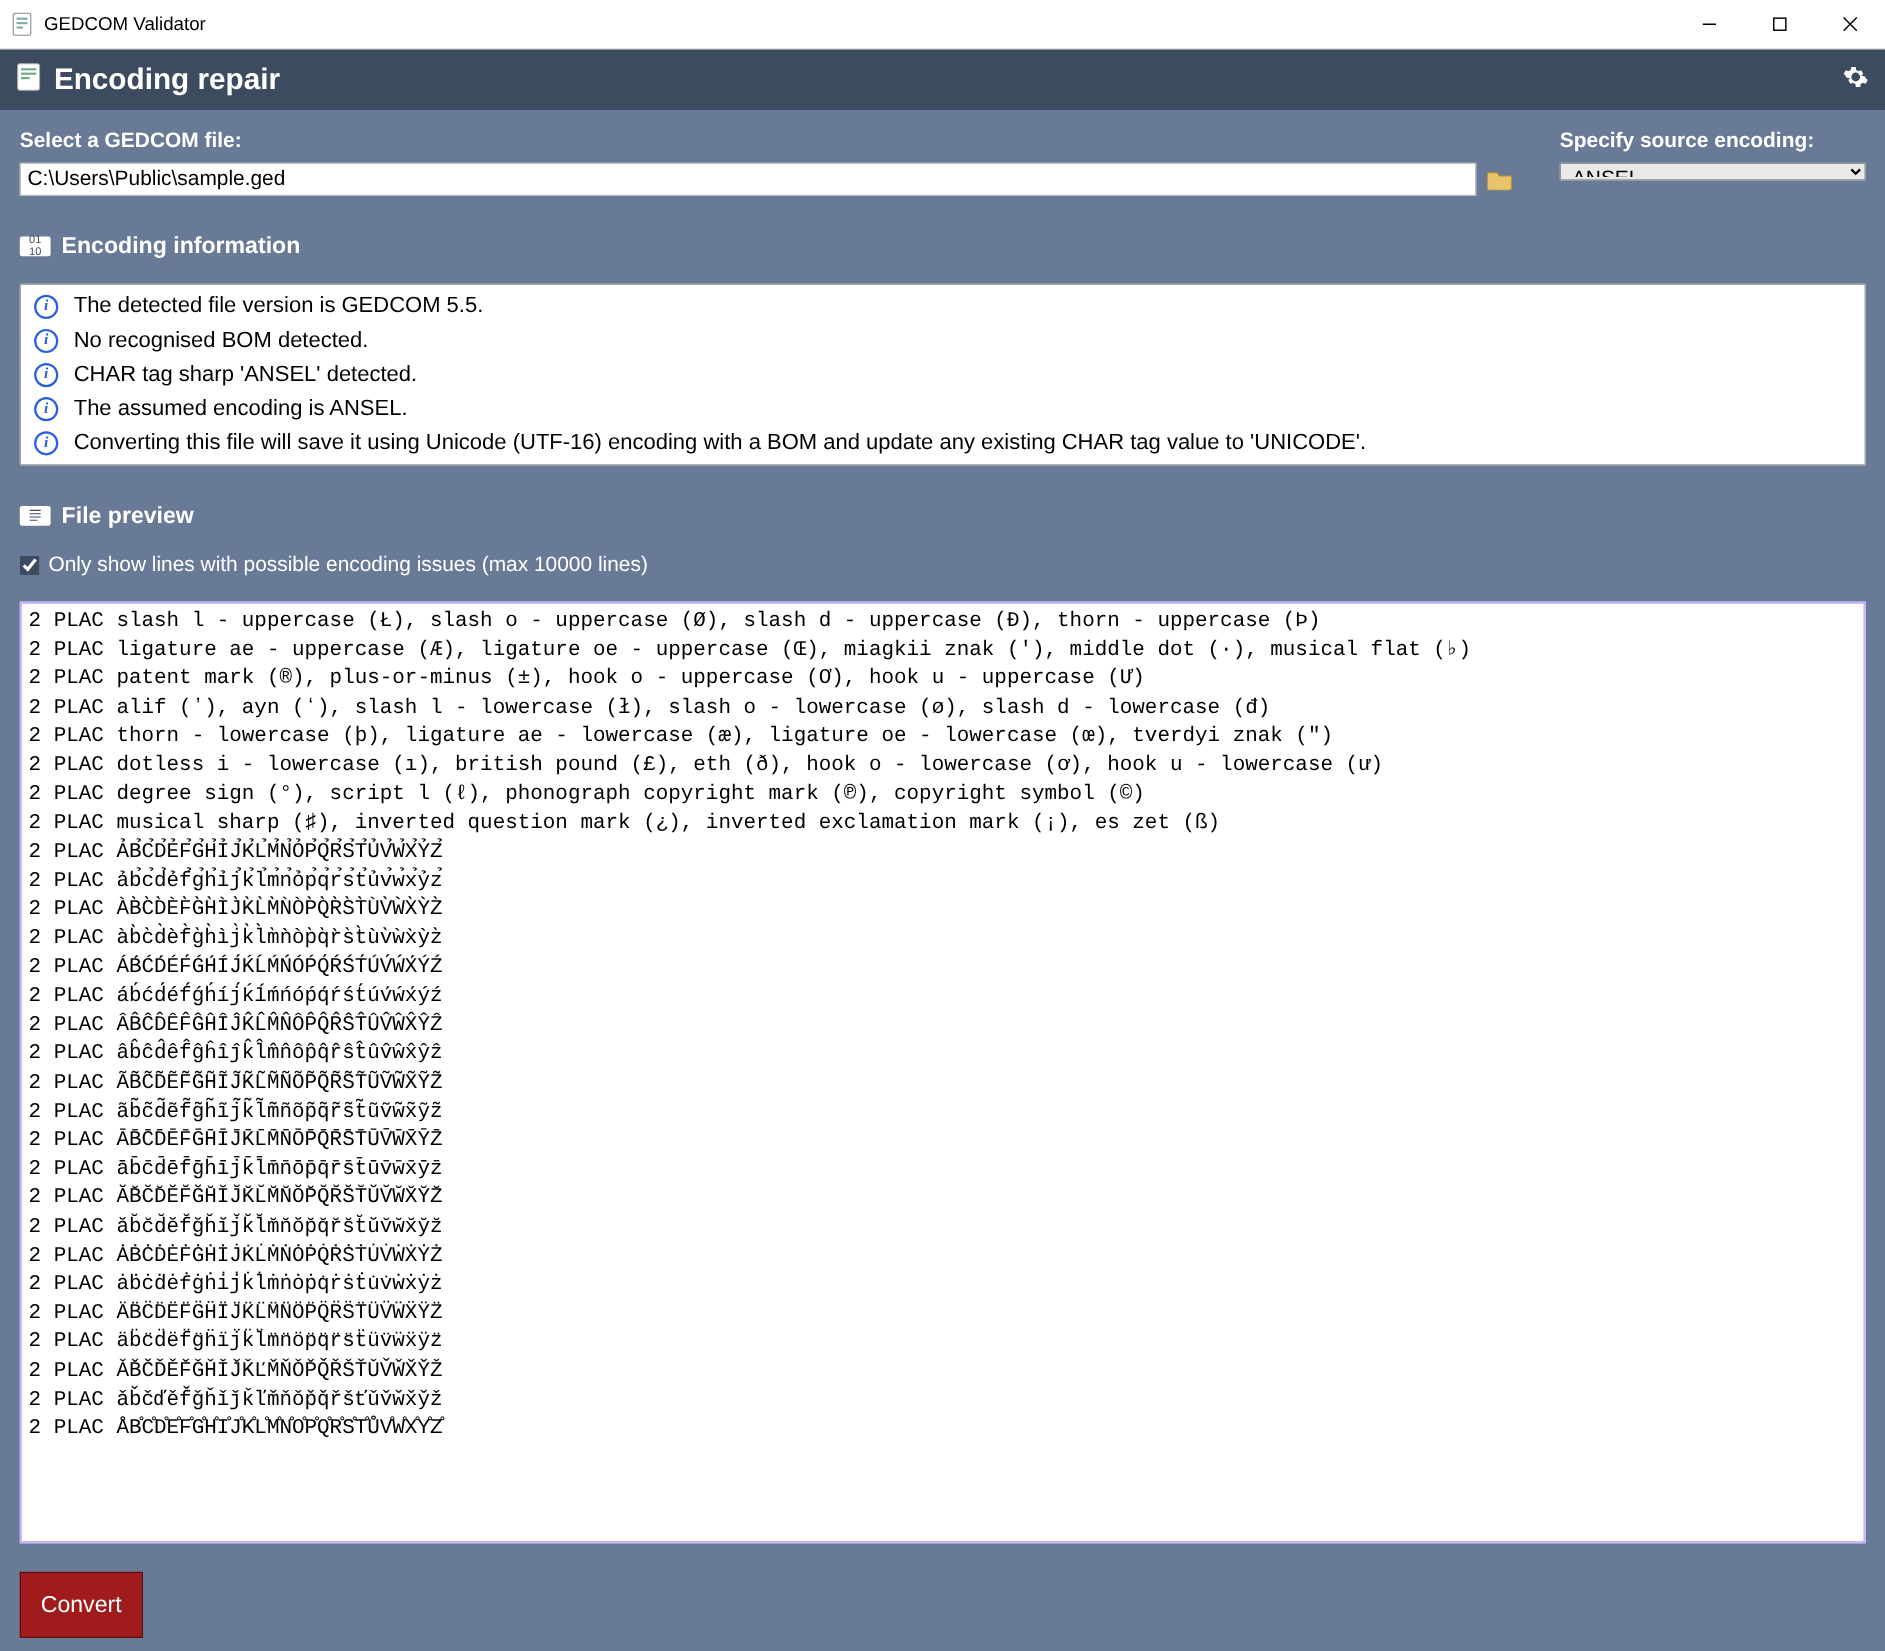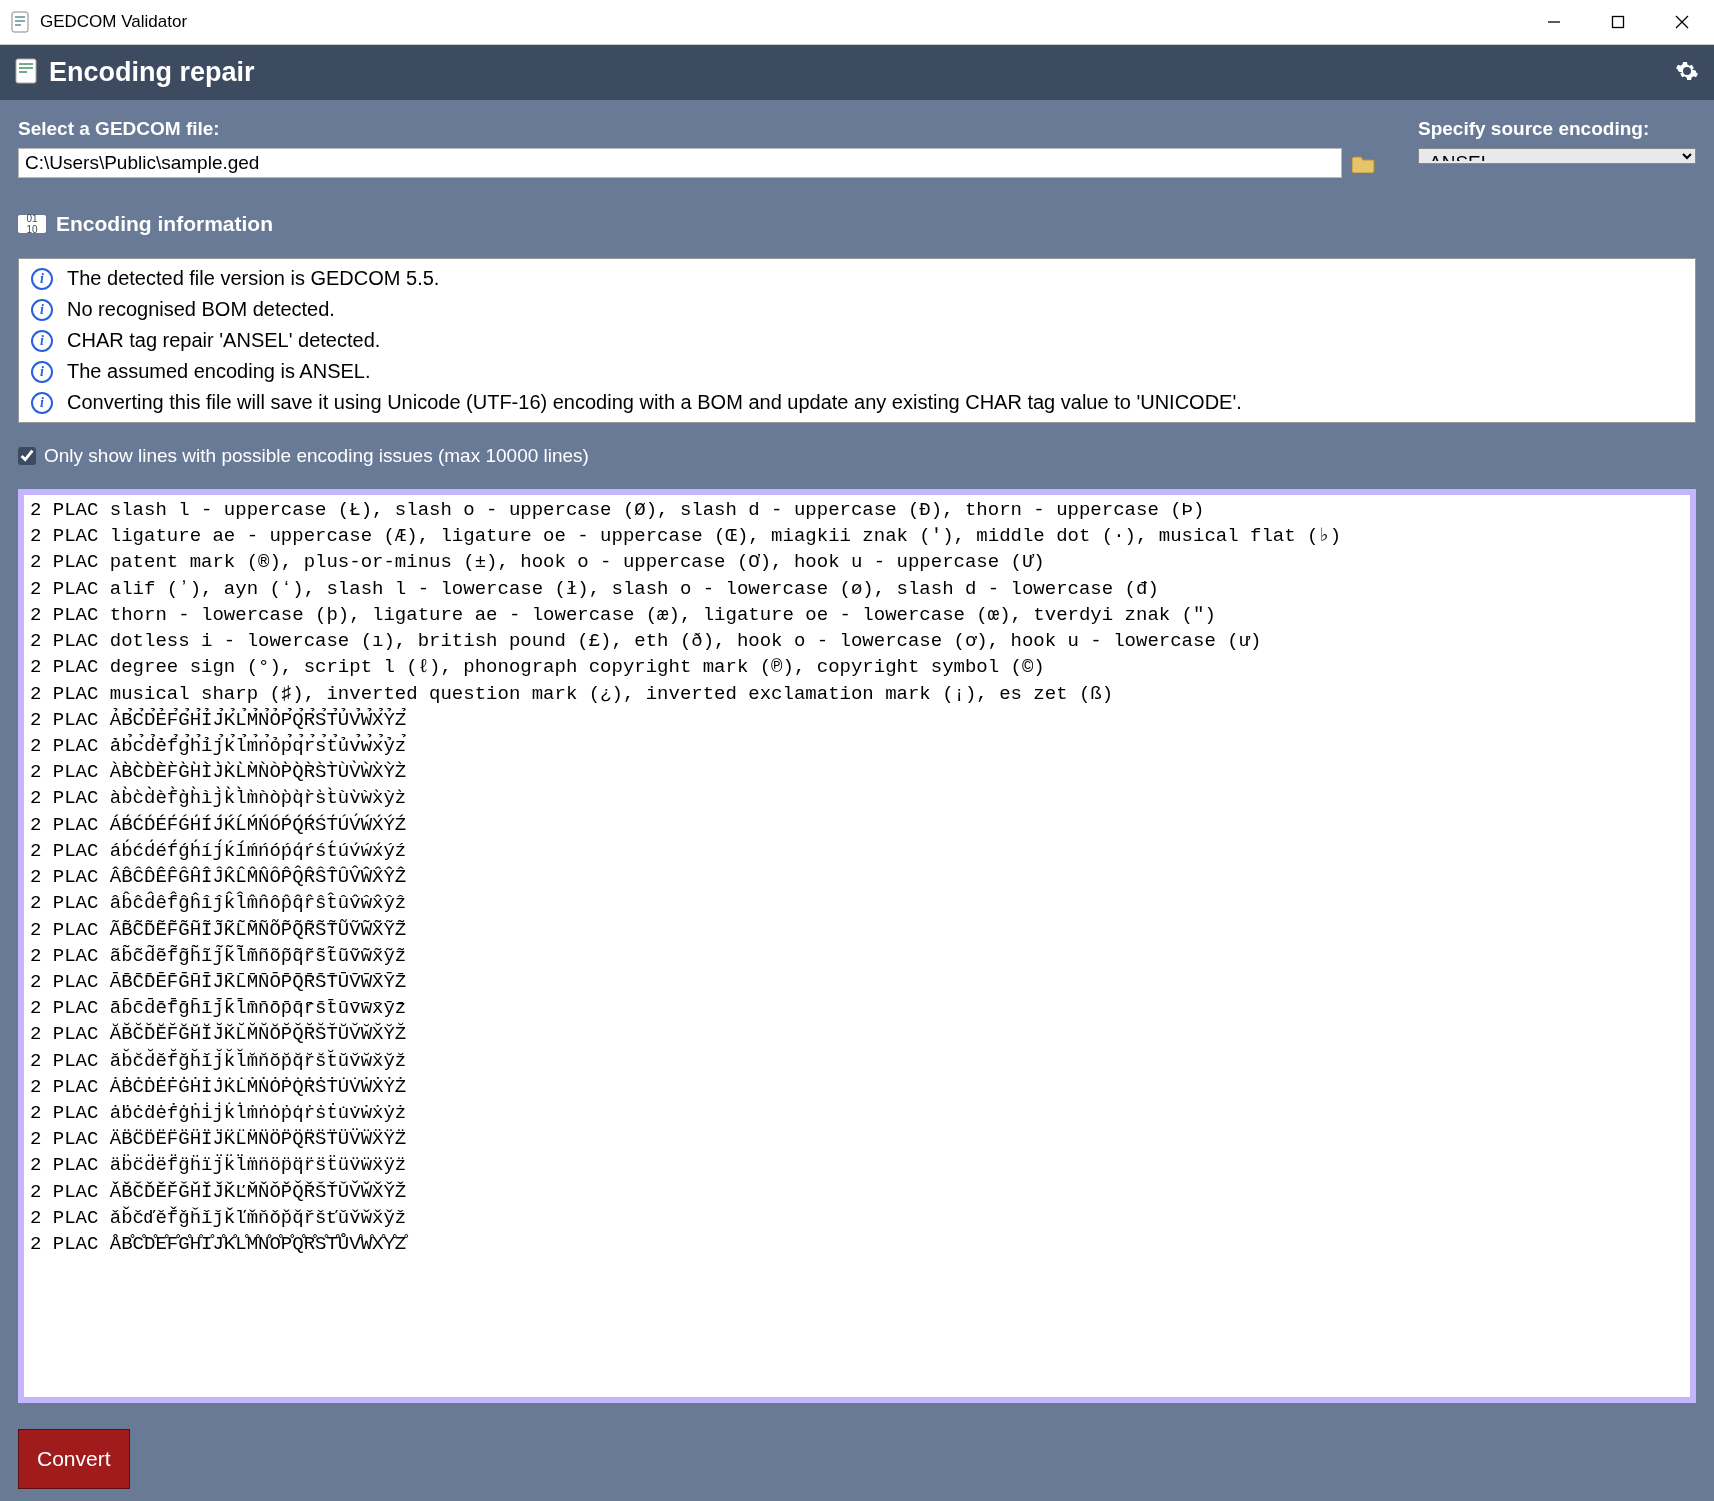--- a/index.html
+++ b/index.html
@@ -97,21 +97,21 @@
     width: 22px; height: 22px; border: 2px solid #2a5fde; border-radius: 50%;
     display: flex; align-items: center; justify-content: center;
     color: #2a5fde; font-weight: bold; font-size: 14px; font-style: italic; font-family: Georgia, serif;
     flex-shrink: 0;
   }
 
   .check-row { display: flex; align-items: center; gap: 8px; color: #fff; font-size: 19px; }
   .check-row input[type=checkbox] { width: 18px; height: 18px; accent-color: #3c4b60; }
 
   .preview-box {
-    flex: 1; background: #fff; border: 6px solid #c4b5fd;
+    flex: 1; background: #fff; border: 2px solid #c4b5fd;
     font-family: Consolas, "Courier New", monospace;
     font-size: 19px; line-height: 1.38;
     color: #000;
     overflow-y: scroll;
     padding: 2px 6px;
     white-space: pre;
   }
   .preview-box::-webkit-scrollbar { width: 20px; }
   .preview-box::-webkit-scrollbar-track { background: #f0f0f0; }
   .preview-box::-webkit-scrollbar-thumb { background: #a8a8a8; border: 1px solid #888; }
@@ -207,32 +207,44 @@
       <div class="info-line">
         <span class="info-icon">i</span>
         <span>The detected file version is GEDCOM 5.5.</span>
       </div>
       <div class="info-line">
         <span class="info-icon">i</span>
         <span>No recognised BOM detected.</span>
       </div>
       <div class="info-line">
         <span class="info-icon">i</span>
-        <span>CHAR tag repair 'ANSEL' detected.</span>
+        <span>CHAR tag sharp 'ANSEL' detected.</span>
       </div>
       <div class="info-line">
         <span class="info-icon">i</span>
         <span>The assumed encoding is ANSEL.</span>
       </div>
       <div class="info-line">
         <span class="info-icon">i</span>
         <span>Converting this file will save it using Unicode (UTF-16) encoding with a BOM and update any existing CHAR tag value to 'UNICODE'.</span>
       </div>
     </div>
 
+  <div class="section-header">
+    <span class="sec-icon">
+      <svg width="14" height="16" viewBox="0 0 14 16">
+          <rect x="0" y="0" width="14" height="16" fill="#fff"></rect>
+          <line x1="2" y1="3" x2="12" y2="3" stroke="#3c4b60"></line>
+          <line x1="2" y1="6" x2="12" y2="6" stroke="#3c4b60"></line>
+          <line x1="2" y1="9" x2="12" y2="9" stroke="#3c4b60"></line>
+          <line x1="2" y1="12" x2="9" y2="12" stroke="#3c4b60"></line>
+        </svg>
+    </span>
+    <span class="sec-title">File preview</span>
+  </div>
   <label class="check-row">
     <input type="checkbox" id="filter-check" checked="" style="">
     <span>Only show lines with possible encoding issues (max 10000 lines)</span>
   </label>
   <div class="preview-box" id="preview-box">2 PLAC slash l - uppercase (Ł), slash o - uppercase (Ø), slash d - uppercase (Đ), thorn - uppercase (Þ)
 2 PLAC ligature ae - uppercase (Æ), ligature oe - uppercase (Œ), miagkii znak (ʹ), middle dot (·), musical flat (♭)
 2 PLAC patent mark (®), plus-or-minus (±), hook o - uppercase (Ơ), hook u - uppercase (Ư)
 2 PLAC alif (ʼ), ayn (ʻ), slash l - lowercase (ł), slash o - lowercase (ø), slash d - lowercase (đ)
 2 PLAC thorn - lowercase (þ), ligature ae - lowercase (æ), ligature oe - lowercase (œ), tverdyi znak (ʺ)
 2 PLAC dotless i - lowercase (ı), british pound (£), eth (ð), hook o - lowercase (ơ), hook u - lowercase (ư)

